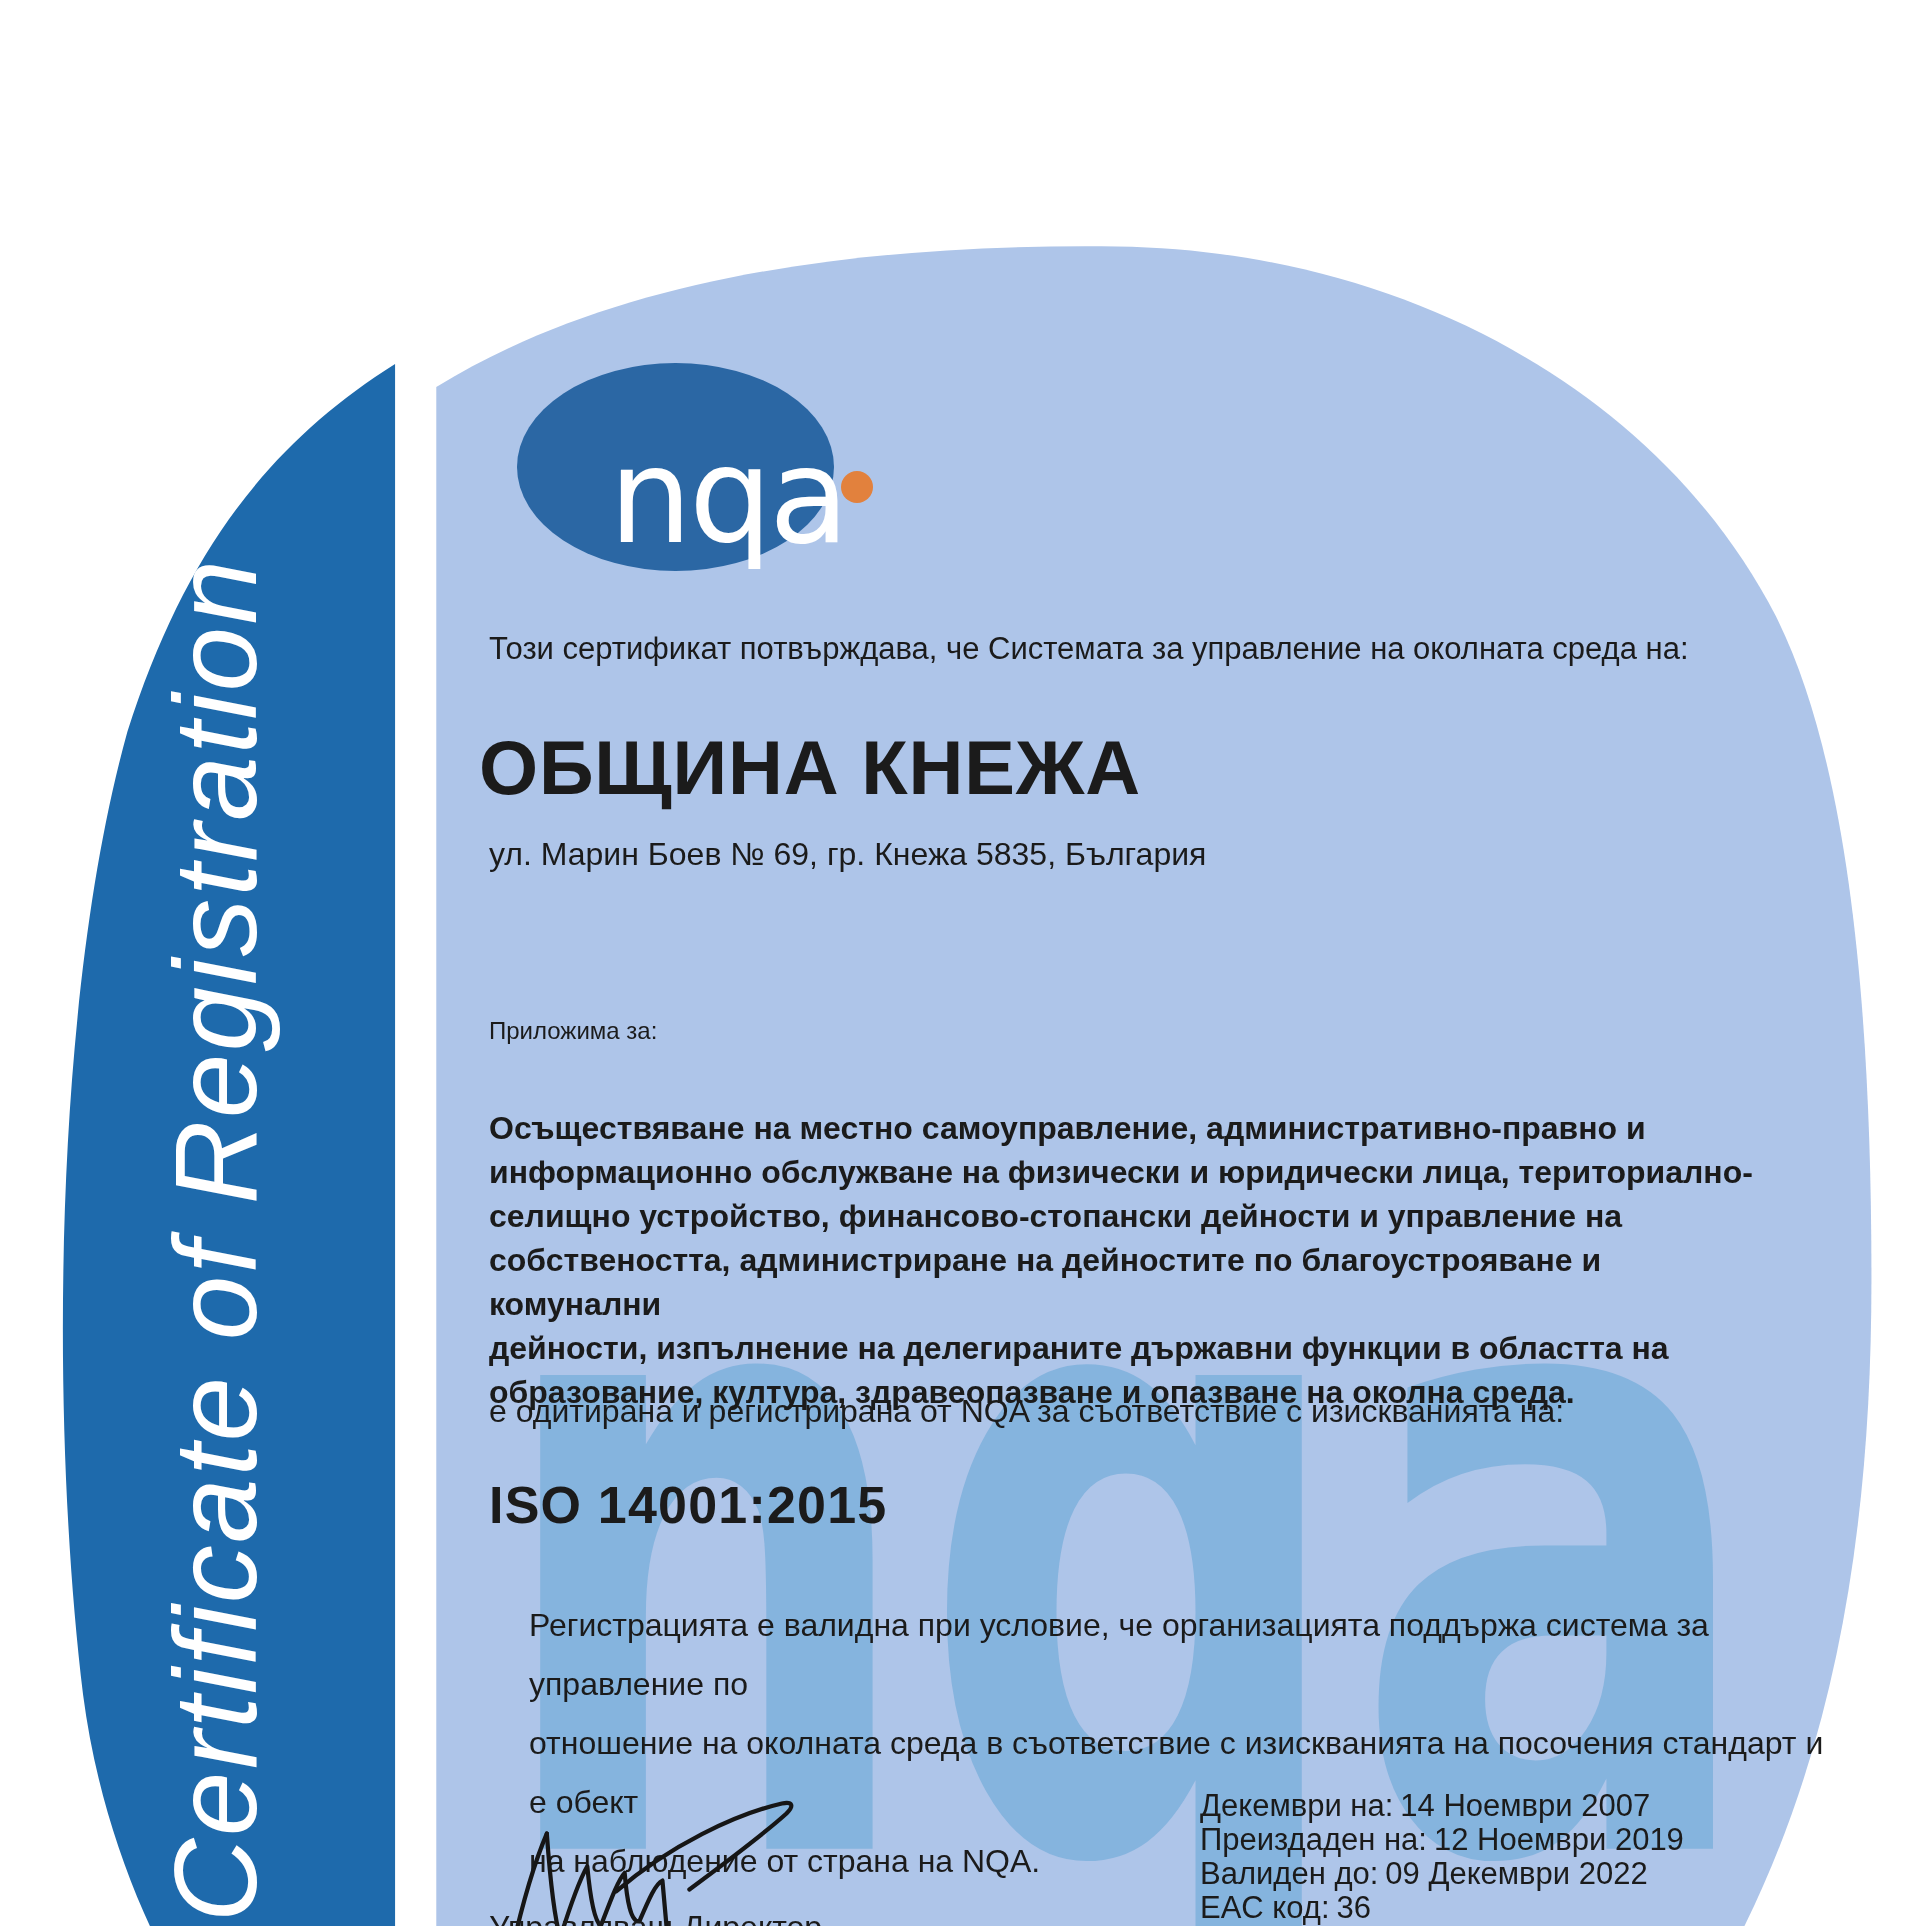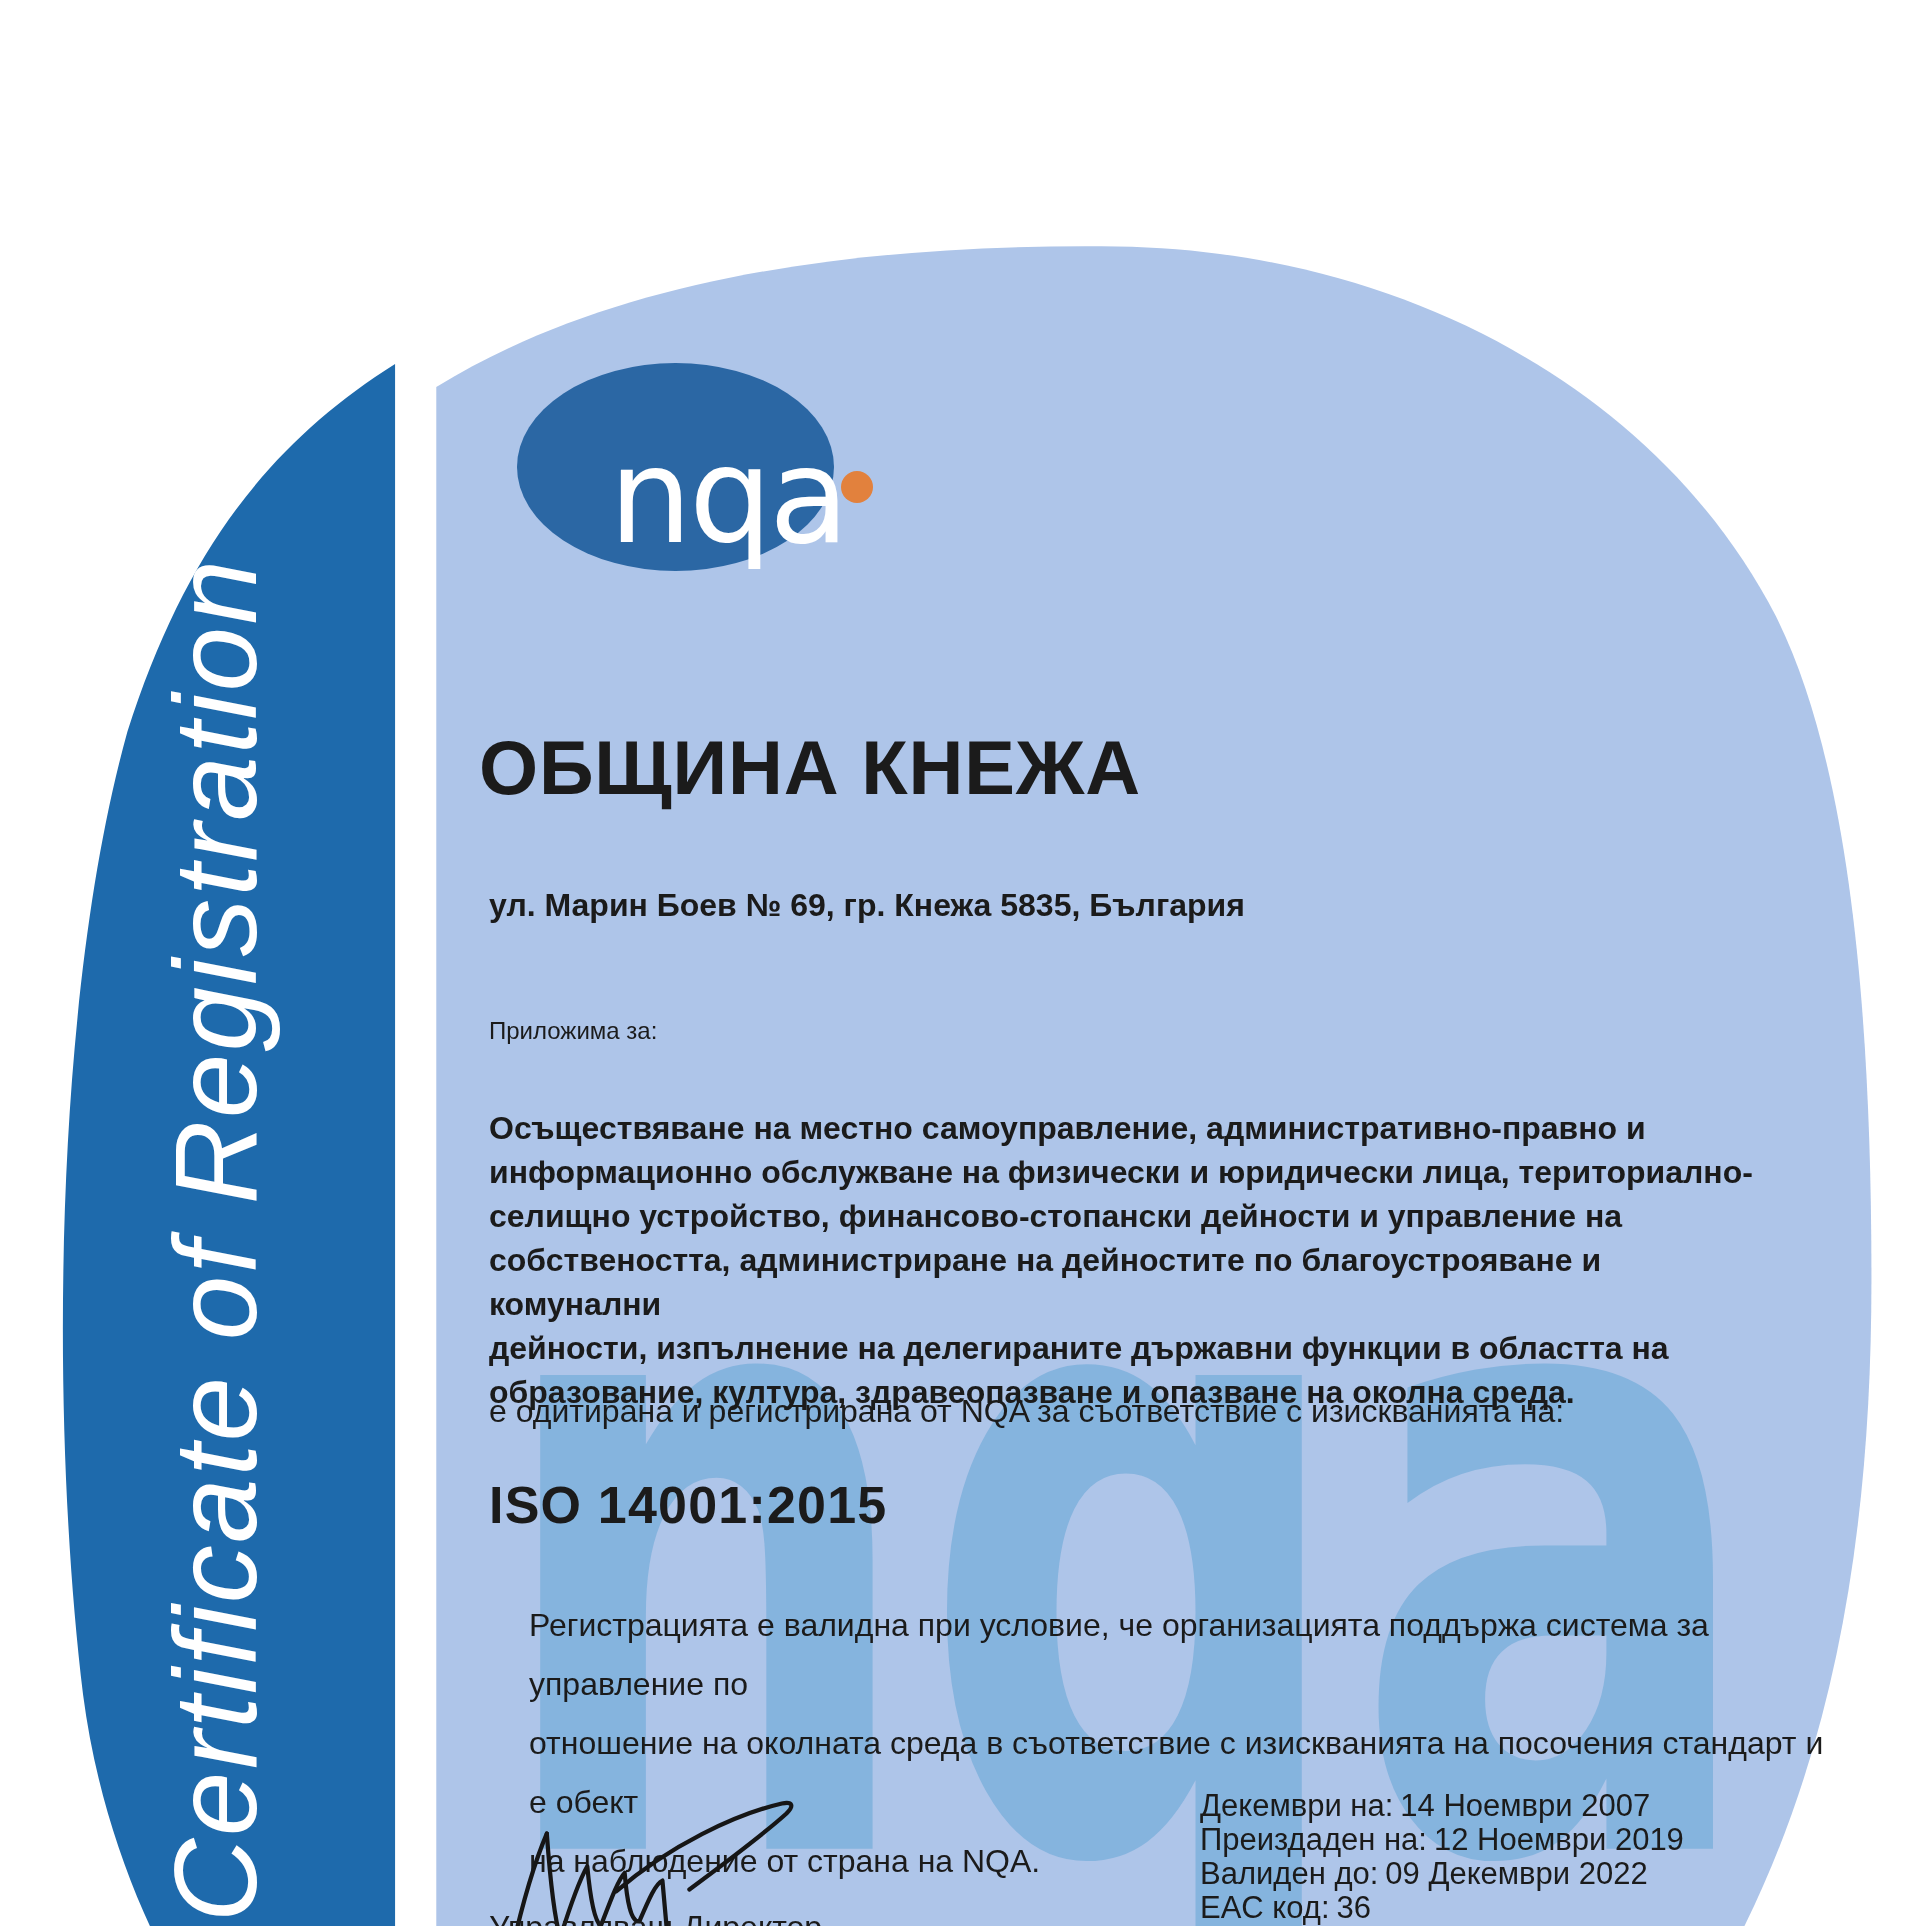--- a/index.html
+++ b/index.html
@@ -36,21 +36,21 @@
     color:#ffffff;font-family:"DejaVu Sans", sans-serif;
   }
   .logo-dot{
     position:absolute;left:841px;top:471px;width:32px;height:32px;
     border-radius:50%;background:#e2813d;z-index:2;
   }
   
   .block{position:absolute;z-index:3;}
   .intro{left:489px;top:631px;font-size:31px;}
   .org-name{left:479px;top:724px;font-size:76px;font-weight:bold;letter-spacing:0.8px;}
-  .address{left:489px;top:887px;font-size:32px;font-weight:bold;}
+  .address{left:489px;top:836px;font-size:32px;}
   .applicable{left:489px;top:1017px;font-size:24px;}
   .scope{left:489px;top:1106px;font-size:32px;font-weight:bold;line-height:44px;width:1271px;}
   .audited{left:489px;top:1393px;font-size:32px;}
   .standard{left:489px;top:1475px;font-size:52px;font-weight:bold;letter-spacing:1.2px;text-align:center;}
   .validity{left:489px;top:1596px;font-size:32px;line-height:59px;width:1310px;margin-left:40px;}
   .signature-svg{position:absolute;left:489px;top:1768px;z-index:3;}
   .role{left:489px;top:1909px;font-size:32px;}
   .details{left:1200px;top:1789px;font-size:31px;line-height:34px;}
   .details .val{margin-left:7px;}
 </style>
@@ -90,20 +90,21 @@
     <text x="1270" y="4800" font-size="2250" font-weight="bold" font-family="DejaVu Sans, sans-serif" textLength="3300" lengthAdjust="spacingAndGlyphs" fill="#7eb0dc" fill-opacity="0.85" clip-path="url(#ovalClip)">nqa</text>
   </svg>
 
   <div class="sidebar-text">Certificate of Registration</div>
 
   <div class="logo">
     <span class="logo-word">nqa</span>
   </div>
   <div class="logo-dot"></div>
 
+  <div class="block intro">Този сертификат потвърждава, че Системата за управление на околната среда на:</div>
 
   <div class="block org-name">ОБЩИНА КНЕЖА</div>
   <div class="block address">ул. Марин Боев № 69, гр. Кнежа 5835, България</div>
 
   <div class="block applicable">Приложима за:</div>
 
   <div class="block scope">
     <div>Осъществяване на местно самоуправление, административно-правно и</div>
     <div>информационно обслужване на физически и юридически лица, териториално-</div>
     <div>селищно устройство, финансово-стопански дейности и управление на</div>

